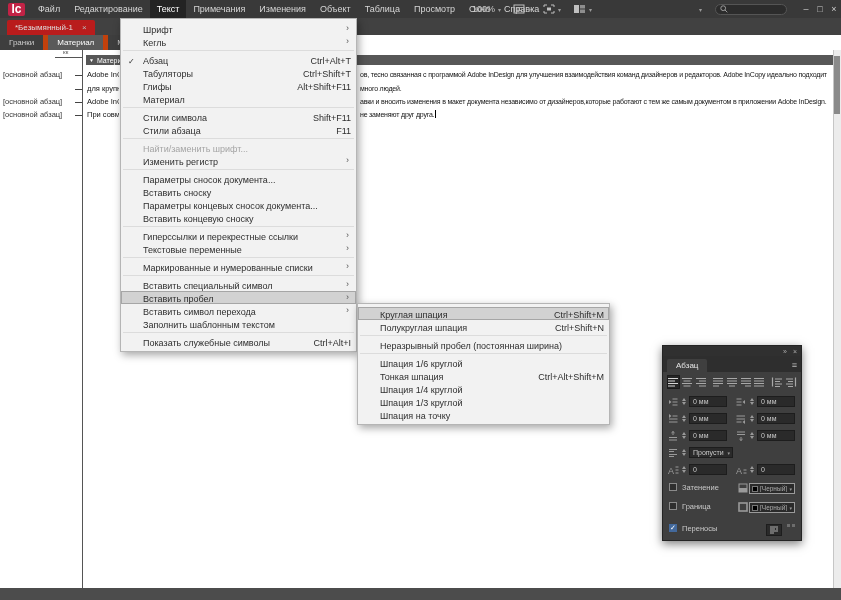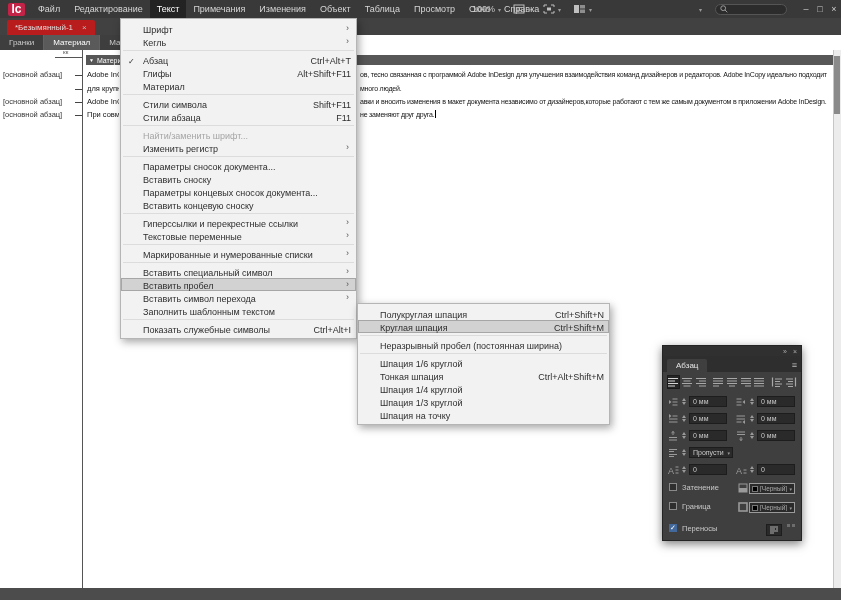--- a/index.html
+++ b/index.html
@@ -15,21 +15,21 @@
 .chev{font-size:6px;color:#9a9a9a;margin:0 3px}
 .tool-ic{display:flex;align-items:center;margin-left:9px}
 #searchbox{width:72px;height:11px;background:#2c2c2c;border:1px solid #555;border-radius:6px;display:flex;align-items:center;padding:0 4px;margin:0 12px 0 10px}
 .winbtn{width:14px;text-align:center;font-size:9px;color:#ccc}
 
 #tabrow{left:0;top:18px;width:841px;height:17px;background:#414141;z-index:5}
 #doctab{position:absolute;left:7px;top:2px;height:15px;background:#b91c1c;color:#ddd;font-size:8px;display:flex;align-items:center;padding:0 8px;border-radius:2px 2px 0 0}
 #doctab .close{margin-left:9px;color:#bbb;font-size:8px}
 
 #viewtabs{left:0;top:35px;height:15px;display:flex;z-index:5}
-.vtab{height:15px;padding:0 9px;font-size:8px;color:#ccc;background:#3e3e3e;display:flex;align-items:center;border-right:1px solid #c2410c}
+.vtab{height:15px;padding:0 9px;font-size:8px;color:#ccc;background:#3e3e3e;display:flex;align-items:center;border-right:5px solid #c2410c}
 .vtab.active{background:#5a5a5a;color:#fff}
 
 #docarea{left:0;top:50px;width:841px;height:538px;background:#fff;z-index:1}
 #coldivider{left:82px;top:50px;width:1px;height:538px;background:#555;z-index:2}
 #rulerline{left:55px;top:57px;width:27px;height:1px;background:#555;z-index:2}
 #rulerlabel{left:63px;top:49px;font-size:6px;color:#555;z-index:2}
 #galleyheader{left:86px;top:55px;width:747px;height:10px;background:#575757;color:#fff;z-index:2;display:flex;align-items:center;font-size:7px;padding:0 3px;white-space:nowrap;overflow:hidden}
 #galleyheader .tri{font-size:5px;margin-right:3px;color:#fff}
 .stylelab{left:3px;width:76px;font-size:7.5px;color:#333;white-space:nowrap;overflow:hidden;z-index:2}
 .tick{left:75px;width:7px;height:1px;background:#444;z-index:2}
@@ -194,20 +194,24 @@
         <span class="lab">Кегль</span>
         <span class="arr">›</span>
       </div>
     <div class="sep"></div>
     <div class="mi">
         <span class="chkg">✓</span>
         <span class="lab">Абзац</span>
         <span class="sc">Ctrl+Alt+T</span>
       </div>
     <div class="mi">
+        <span class="lab">Табуляторы</span>
+        <span class="sc">Ctrl+Shift+T</span>
+      </div>
+    <div class="mi">
         <span class="lab">Глифы</span>
         <span class="sc">Alt+Shift+F11</span>
       </div>
     <div class="mi">
         <span class="lab">Материал</span>
       </div>
     <div class="sep"></div>
     <div class="mi">
         <span class="lab">Стили символа</span>
         <span class="sc">Shift+F11</span>
@@ -268,27 +272,27 @@
         <span class="lab">Заполнить шаблонным текстом</span>
       </div>
     <div class="sep"></div>
     <div class="mi">
         <span class="lab">Показать служебные символы</span>
         <span class="sc">Ctrl+Alt+I</span>
       </div>
   </div>
 
   <div id="spacemenu" class="abs menu">
-    <div class="mi">
-        <span class="lab">Полукруглая шпация</span>
-        <span class="sc">Ctrl+Shift+N</span>
-      </div>
     <div class="mi hl">
         <span class="lab">Круглая шпация</span>
         <span class="sc">Ctrl+Shift+M</span>
+      </div>
+    <div class="mi">
+        <span class="lab">Полукруглая шпация</span>
+        <span class="sc">Ctrl+Shift+N</span>
       </div>
     <div class="sep"></div>
     <div class="mi">
         <span class="lab">Неразрывный пробел (постоянная ширина)</span>
       </div>
     <div class="sep"></div>
     <div class="mi">
         <span class="lab">Шпация 1/6 круглой</span>
       </div>
     <div class="mi">

